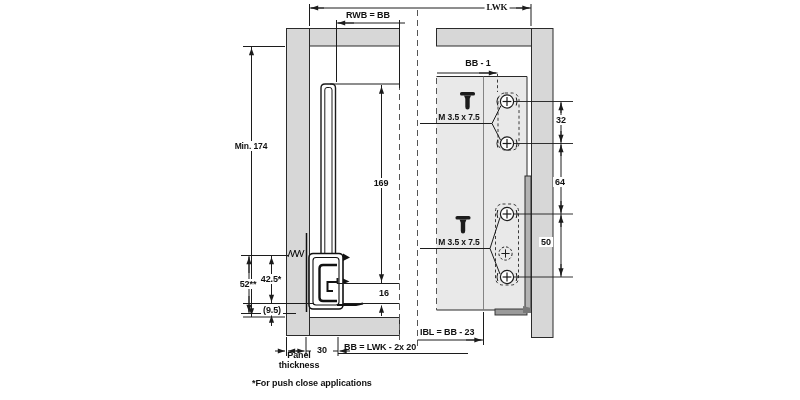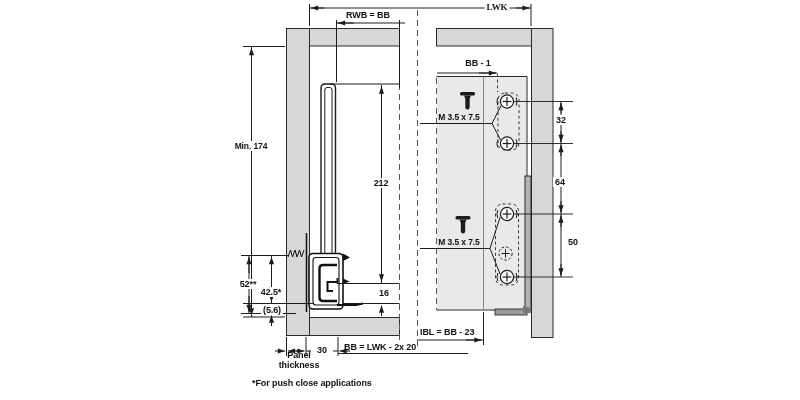--- a/index.html
+++ b/index.html
@@ -195,30 +195,30 @@
     <line x1="420" y1="248.5" x2="490" y2="248.5"></line>
     <path d="M490,248.5 L500,217.5"></path>
     <path d="M490,248.5 L500,274"></path>
   </g>
 </svg>
 
 <div class="lbl bg" style="left:497px;top:7px;font-family:Liberation Serif, serif;">LWK</div>
 <div class="lbl" style="left:368px;top:15px;">RWB = BB</div>
 <div class="lbl" style="left:478px;top:63px;">BB - 1</div>
 <div class="lbl bg small" style="left:251px;top:146px;">Min. 174</div>
-<div class="lbl bg" style="left:381px;top:183px;">212</div>
+<div class="lbl bg" style="left:381px;top:183px;">169</div>
 <div class="lbl bg" style="left:248px;top:284px;">52**</div>
-<div class="lbl bg" style="left:271px;top:292px;">42.5*</div>
-<div class="lbl bg" style="left:272px;top:310px;">(5.6)</div>
+<div class="lbl bg" style="left:271px;top:279px;">42.5*</div>
+<div class="lbl bg" style="left:272px;top:310px;">(9.5)</div>
 <div class="lbl" style="left:384px;top:293px;">16</div>
 <div class="lbl small" style="left:459px;top:117px;">M 3.5 x 7.5</div>
 <div class="lbl small" style="left:459px;top:242px;">M 3.5 x 7.5</div>
 <div class="lbl bg" style="left:561px;top:120px;">32</div>
 <div class="lbl bg" style="left:560px;top:182px;">64</div>
-<div class="lbl bg" style="left:573px;top:242px;">50</div>
+<div class="lbl bg" style="left:546px;top:242px;">50</div>
 <div class="lbl bg" style="left:322px;top:350px;">30</div>
 <div class="lbl leftal" style="left:344px;top:347px;">BB = LWK - 2x 20</div>
 <div class="lbl leftal" style="left:420px;top:332px;">IBL = BB - 23</div>
 <div class="lbl center2" style="left:299px;top:350px;">
   <div>Panel</div>
   <div>thickness</div>
 </div>
 <div class="lbl leftal" style="left:252px;top:383px;">*For push close applications</div>
 
 </div>

